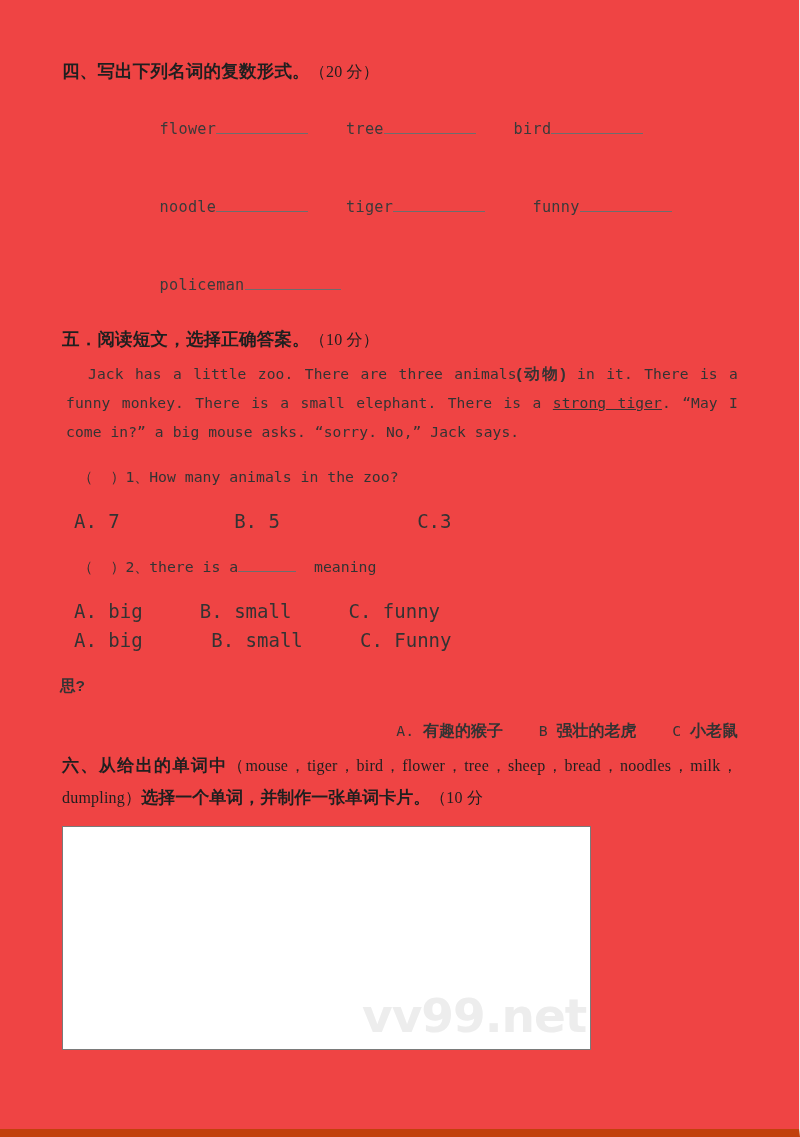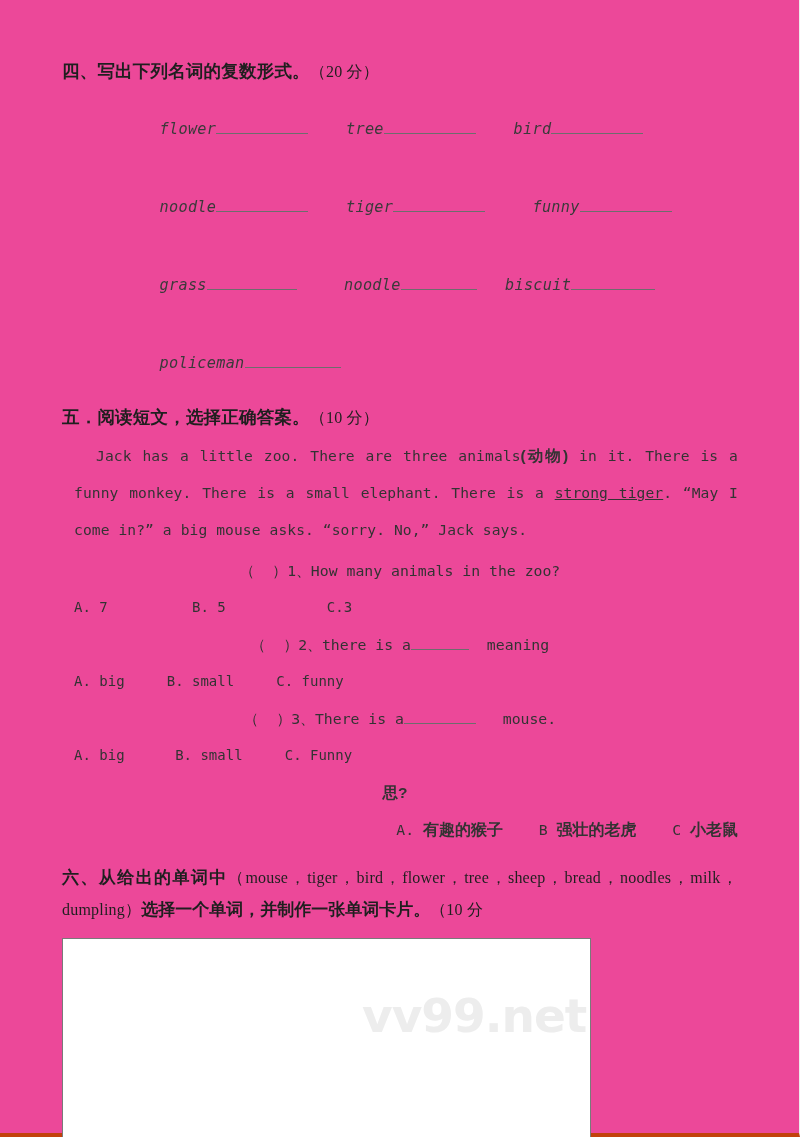--- a/index.html
+++ b/index.html
@@ -11,23 +11,23 @@
     width: 800px;
     height: 1137px;
     position: relative;
     overflow: hidden;
     font-family: "Liberation Serif", "DejaVu Serif", serif;
     color: #2b2b2b;
   }
   .page {
     position: absolute;
     inset: 0;
-    background: #ec4899;
+    background: #ef4444;
     border-right: 1px solid #ededed;
-    border-bottom: 4px solid #c2410c;
+    border-bottom: 8px solid #c2410c;
     box-sizing: border-box;
   }
   .content {
     position: absolute;
     left: 62px;
     top: 58px;
     width: 676px;
   }
 
   
@@ -52,61 +52,59 @@
     padding: 0 0 0 22px;
   }
   .wl-row {
     display: block;
     font-family: "DejaVu Sans Mono", "Liberation Mono", monospace;
     font-size: 15.2px;
     line-height: 26px;
     color: #3a3a3a;
     white-space: pre;
     letter-spacing: 0.3px;
-    font-style: italic;
   }
   .wl-item { display: inline-block; }
   .blank {
     display: inline-block;
     border-bottom: 1px solid #6d6d6d;
     vertical-align: baseline;
     height: 15px;
   }
 
   
   .passage {
     font-family: "DejaVu Sans Mono", "Liberation Mono", monospace;
     font-size: 14.6px;
-    line-height: 37px;
+    line-height: 29px;
     color: #333333;
     text-align: justify;
-    margin: 4px 0 2px 12px;
+    margin: 4px 0 2px 4px;
     letter-spacing: 0.1px;
   }
   .passage .indent { display: inline-block; width: 22px; }
   .cjk-b {
     font-family: "Liberation Sans", "DejaVu Sans", sans-serif;
     font-weight: bold;
     font-size: 15.5px;
   }
   .ul { text-decoration: underline; }
 
   
   .q-line {
     font-family: "DejaVu Sans Mono", "Liberation Mono", monospace;
     font-size: 14.8px;
     line-height: 29px;
     color: #333333;
     white-space: pre-wrap;
-    margin: 8px;
-    text-align: center;
+    margin: 16px;
   }
   .opt-line {
     font-family: "DejaVu Sans Mono", "Liberation Mono", monospace;
-    font-size: 14px;
+    font-size: 19px;
     line-height: 29px;
     color: #333333;
     white-space: pre;
     margin: 0;
     padding-left: 12px;
   }
   .q-blank {
     display: inline-block;
     border-bottom: 1px solid #6d6d6d;
     height: 14px;
@@ -127,21 +125,21 @@
     text-align: right;
   }
 
   
   .sec6 {
     font-family: "Liberation Sans", "DejaVu Sans", sans-serif;
     font-weight: bold;
     font-size: 17px;
     line-height: 32px;
     color: #1f1f1f;
-    margin: 17px 0 0 0;
+    margin: 4px 0 0 0;
     text-align: justify;
   }
   .sec6 .eng {
     font-family: "Liberation Serif", "DejaVu Serif", serif;
     font-weight: normal;
     font-size: 16px;
     letter-spacing: 0.2px;
   }
   .answer-box {
     margin-top: 12px;
@@ -177,40 +175,36 @@
     </h2>
 
     <div class="wordlist">
       <div class="wl-row">
         <span class="wl-item">flower</span><span class="blank" style="width:92px"></span><span>    </span><span class="wl-item">tree</span><span class="blank" style="width:92px"></span><span>    </span><span class="wl-item">bird</span><span class="blank" style="width:92px"></span>
       </div>
       <div class="wl-row">
         <span class="wl-item">noodle</span><span class="blank" style="width:92px"></span><span>    </span><span class="wl-item">tiger</span><span class="blank" style="width:92px"></span><span>     </span><span class="wl-item">funny</span><span class="blank" style="width:92px"></span>
       </div>
       <div class="wl-row">
-        <span class="wl-item">grass</span><span class="blank" style="width:90px"></span><span>     </span><span class="wl-item">noodle</span><span class="blank" style="width:76px"></span><span>   </span><span class="wl-item">biscuit</span><span class="blank" style="width:84px"></span>
-      </div>
-      <div class="wl-row">
         <span class="wl-item">policeman</span><span class="blank" style="width:96px"></span>
       </div>
     </div>
 
     <h2 class="sec-head" style="margin-top:2px">
       <span>五．阅读短文，选择正确答案。</span><span class="score">（10 分）</span>
     </h2>
 
     <p class="passage"><span class="indent"></span><span>Jack has a little zoo. There are three animals</span><span class="cjk-b">(动物)</span><span>  in it. There is a funny monkey. There is a small elephant. There is a </span><span class="ul">strong tiger</span><span>. “May I come in?” a big mouse asks. “sorry. No,” Jack says.</span></p>
 
     <p class="q-line"><span>（  ）1、</span><span>How many animals in the zoo?</span></p>
     <p class="opt-line">A. 7          B. 5            C.3</p>
 
     <p class="q-line"><span>（  ）2、</span><span>there is a</span><span class="q-blank" style="width:58px"></span><span>  meaning</span></p>
     <p class="opt-line">A. big     B. small     C. funny</p>
 
-    <p class="q-line"><span>（  ）3、</span><span>There is a</span><span class="q-blank" style="width:72px"></span><span>   mouse.</span></p>
     <p class="opt-line">A. big      B. small     C. Funny</p>
 
     <p class="q-line" style="margin-left:-2px"><span class="cjk-b">思?</span></p>
 
     <p class="opt-line-cjk"><span>A.</span><span> </span><span class="opt-cjk">有趣的猴子</span><span>    </span><span>B</span><span> </span><span class="opt-cjk">强壮的老虎</span><span>    </span><span>C</span><span> </span><span class="opt-cjk">小老鼠</span></p>
 
     <p class="sec6"><span>六、从给出的单词中</span><span class="eng">（mouse，tiger，bird，flower，tree，sheep，bread，noodles，milk，dumpling）</span><span>选择一个单词，并制作一张单词卡片。</span><span class="eng">（10 分</span></p>
 
     <div class="answer-box"></div>
   </div>

